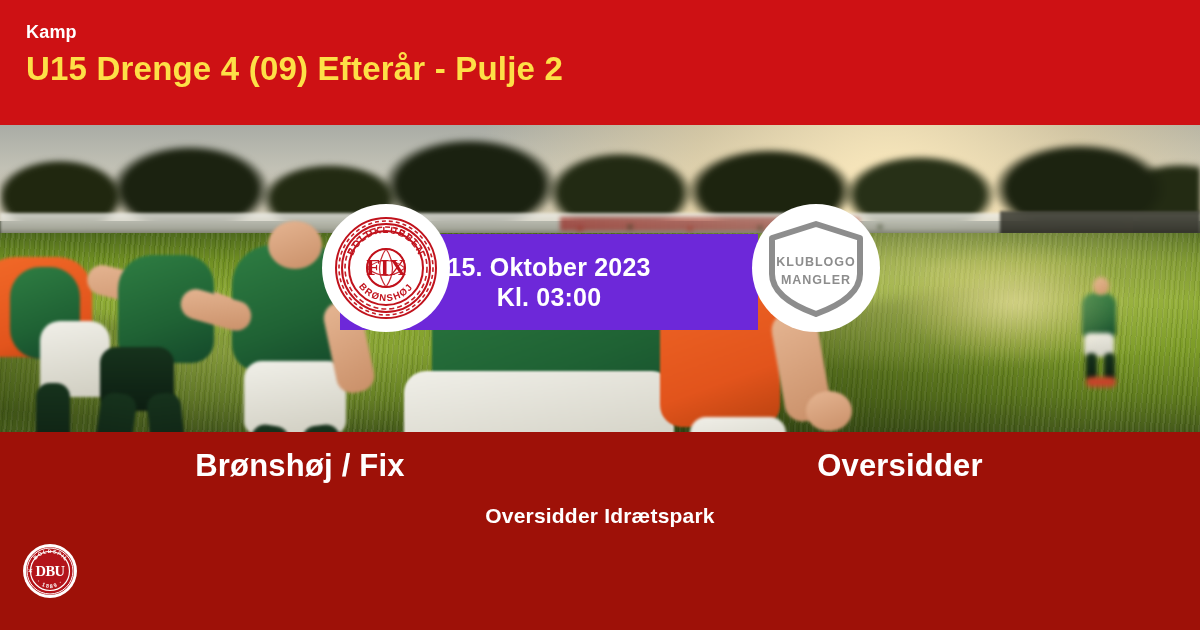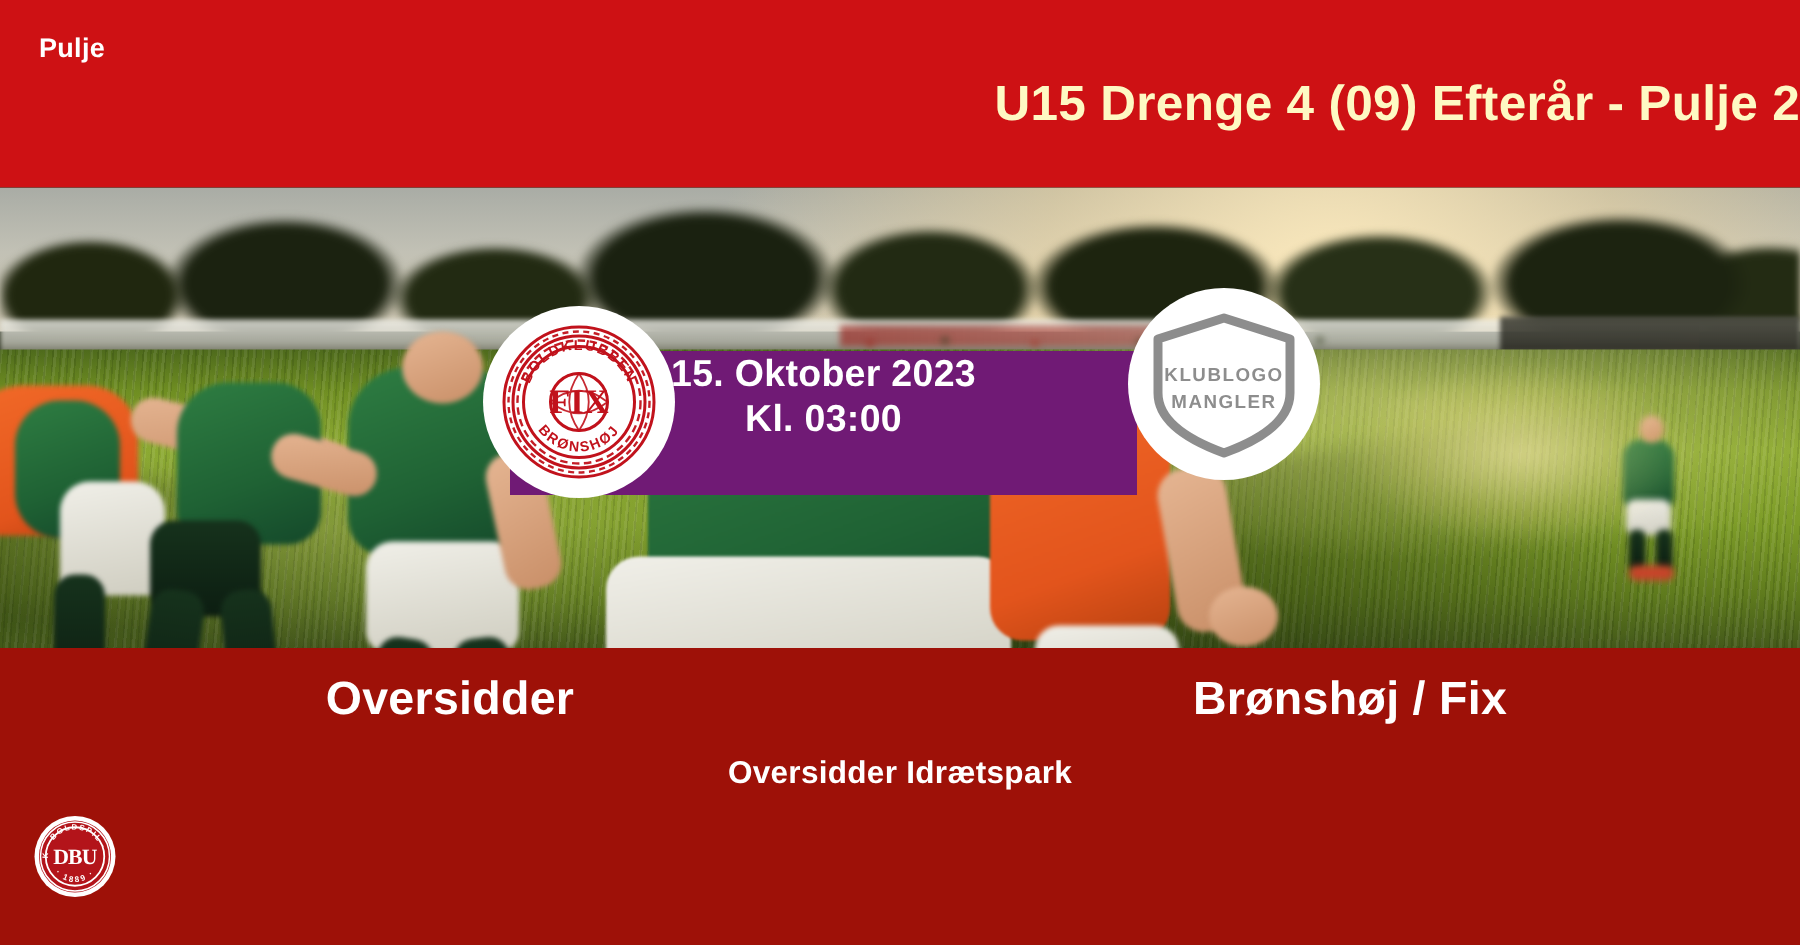--- a/index.html
+++ b/index.html
@@ -32,25 +32,24 @@
     font-size: 18px;
     font-weight: bold;
     color: #ffffff;
     letter-spacing: .2px;
     line-height: 20px;
   }
   .header-title {
     margin-top: 8px;
     font-size: 33px;
     font-weight: bold;
-    color: #fef9c3;
+    color: #fde047;
     letter-spacing: .2px;
     line-height: 38px;
     white-space: nowrap;
-    text-align: right;
   }
 
   
   .photo {
     position: absolute;
     left: 0; top: 125px;
     width: 1200px;
     height: 307px;
     overflow: hidden;
     background: #1d2410;
@@ -200,25 +199,25 @@
     left: 900px; top: 118px; width: 230px; height: 120px;
     background: radial-gradient(ellipse at 50% 50%, rgba(255,238,180,.55) 0%, rgba(255,230,150,.18) 45%, rgba(255,230,150,0) 72%);
     filter: blur(4px);
   }
 
   
   .date-band {
     position: absolute;
     left: 340px; top: 234px;
     width: 418px; height: 96px;
-    background: #701a75;
+    background: #6d28d9;
     display: flex;
     flex-direction: column;
     align-items: center;
-    justify-content: flex-start;
+    justify-content: center;
     color: #ffffff;
   }
   .date-line {
     font-size: 25px;
     font-weight: bold;
     line-height: 30px;
     letter-spacing: .2px;
   }
   .time-line {
     font-size: 25px;
@@ -231,21 +230,21 @@
   .logo-circle {
     position: absolute;
     width: 128px; height: 128px;
     border-radius: 50%;
     background: #ffffff;
     display: flex;
     align-items: center;
     justify-content: center;
   }
   #home-logo { left: 322px; top: 204px; }
-  #away-logo { left: 752px; top: 192px; }
+  #away-logo { left: 752px; top: 204px; }
 
   
   .footer {
     position: absolute;
     left: 0; top: 432px;
     width: 1200px; height: 198px;
     background: #9e1108;
   }
   .teams {
     position: absolute;
@@ -285,21 +284,21 @@
     color: #ffffff;
     letter-spacing: 1.1px;
   }
 </style>
 </head>
 <body>
 
 <div id="poster">
 
   <div class="header">
-    <div class="header-kicker">Pulje</div>
+    <div class="header-kicker">Kamp</div>
     <div class="header-title">U15 Drenge 4 (09) Efterår - Pulje 2</div>
   </div>
 
   <div class="photo">
     <div class="ph-layer sky"></div>
     <div class="ph-layer building"></div>
     <div class="ph-layer trees"></div>
     <div class="ph-layer hoardings"></div>
     <div class="ph-layer hoard-dark"></div>
     <div class="ph-layer hoard-red"></div>
@@ -388,22 +387,22 @@
   <div class="logo-circle" id="away-logo">
     <svg width="104" height="104" viewBox="0 0 104 104">
       <path d="M 52,8 L 96,22 L 96,58 Q 96,82 52,98 Q 8,82 8,58 L 8,22 Z" fill="none" stroke="#8d8d8d" stroke-width="6" stroke-linejoin="round"></path>
       <text x="52" y="50" font-family="'Liberation Sans', sans-serif" font-size="12.5" font-weight="bold" fill="#8d8d8d" text-anchor="middle" letter-spacing="1">KLUBLOGO</text>
       <text x="52" y="68" font-family="'Liberation Sans', sans-serif" font-size="12.5" font-weight="bold" fill="#8d8d8d" text-anchor="middle" letter-spacing="1">MANGLER</text>
     </svg>
   </div>
 
   <div class="footer">
     <div class="teams">
+      <div class="team-name">Brønshøj / Fix</div>
       <div class="team-name">Oversidder</div>
-      <div class="team-name">Brønshøj / Fix</div>
     </div>
     <div class="venue">Oversidder Idrætspark</div>
 
     <div class="brand">
       <svg width="56" height="56" viewBox="0 0 56 56">
         <defs>
           <path id="dbuTop" d="M 10,28 A 18,18 0 0 1 46,28" fill="none"></path>
           <path id="dbuBot" d="M 11,28 A 17,17 0 0 0 45,28" fill="none"></path>
         </defs>
         <circle cx="28" cy="28" r="27" fill="#ffffff"></circle>

